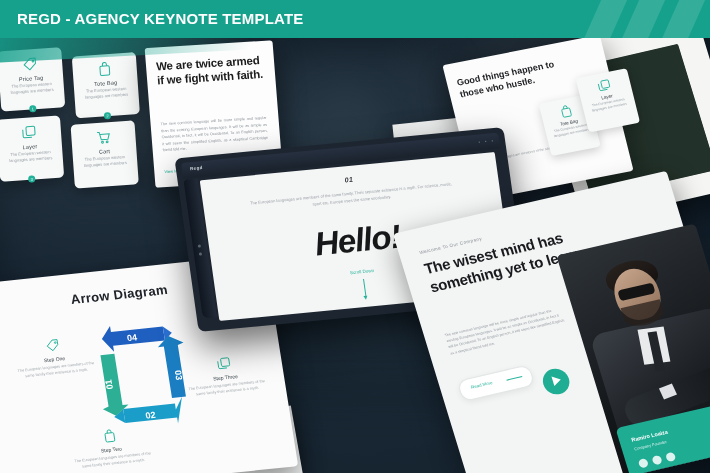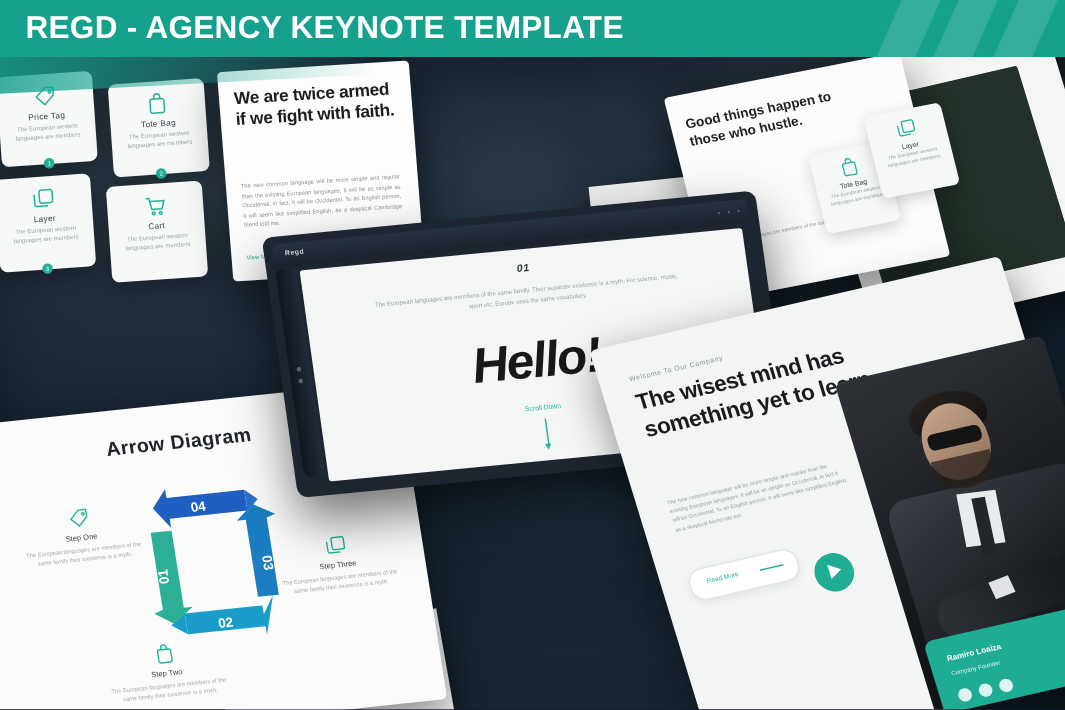--- a/index.html
+++ b/index.html
@@ -26,21 +26,21 @@
   .bgb5{left:180px;top:400px;width:320px;height:120px;background:#1a2936;opacity:.7;}
   .bgb6{left:600px;top:30px;width:120px;height:200px;background:#0f1b26;opacity:.8;}
 
   
   .banner{position:absolute;left:0;top:0;width:710px;height:38px;background:#16a18d;z-index:40;overflow:hidden;}
   .banner .ray{position:absolute;top:-20px;width:26px;height:90px;background:rgba(255,255,255,.13);transform:skewX(-24deg);}
   .r1{left:590px;}
   .r2{left:628px;width:14px;background:rgba(255,255,255,.09);}
   .r3{left:668px;width:34px;background:rgba(255,255,255,.16);}
   .banner-title{position:absolute;left:17px;top:7px;color:#fff;font-weight:bold;
-    font-size:21px;letter-spacing:.2px;line-height:24px;white-space:nowrap;
+    font-size:15px;letter-spacing:.2px;line-height:24px;white-space:nowrap;
     font-family:"Liberation Sans",sans-serif;}
   .banner-shade{position:absolute;left:0;top:30px;width:250px;height:26px;
     background:linear-gradient(100deg,rgba(22,161,141,.85),rgba(22,161,141,0));
     transform:skewY(-3deg);z-index:39;}
 
   
   .slide{position:absolute;background:#fdfdfd;box-shadow:0 10px 28px rgba(0,0,0,.45);}
 
   
   .fl-wrap{position:absolute;left:-4px;top:42px;width:170px;height:150px;z-index:14;

